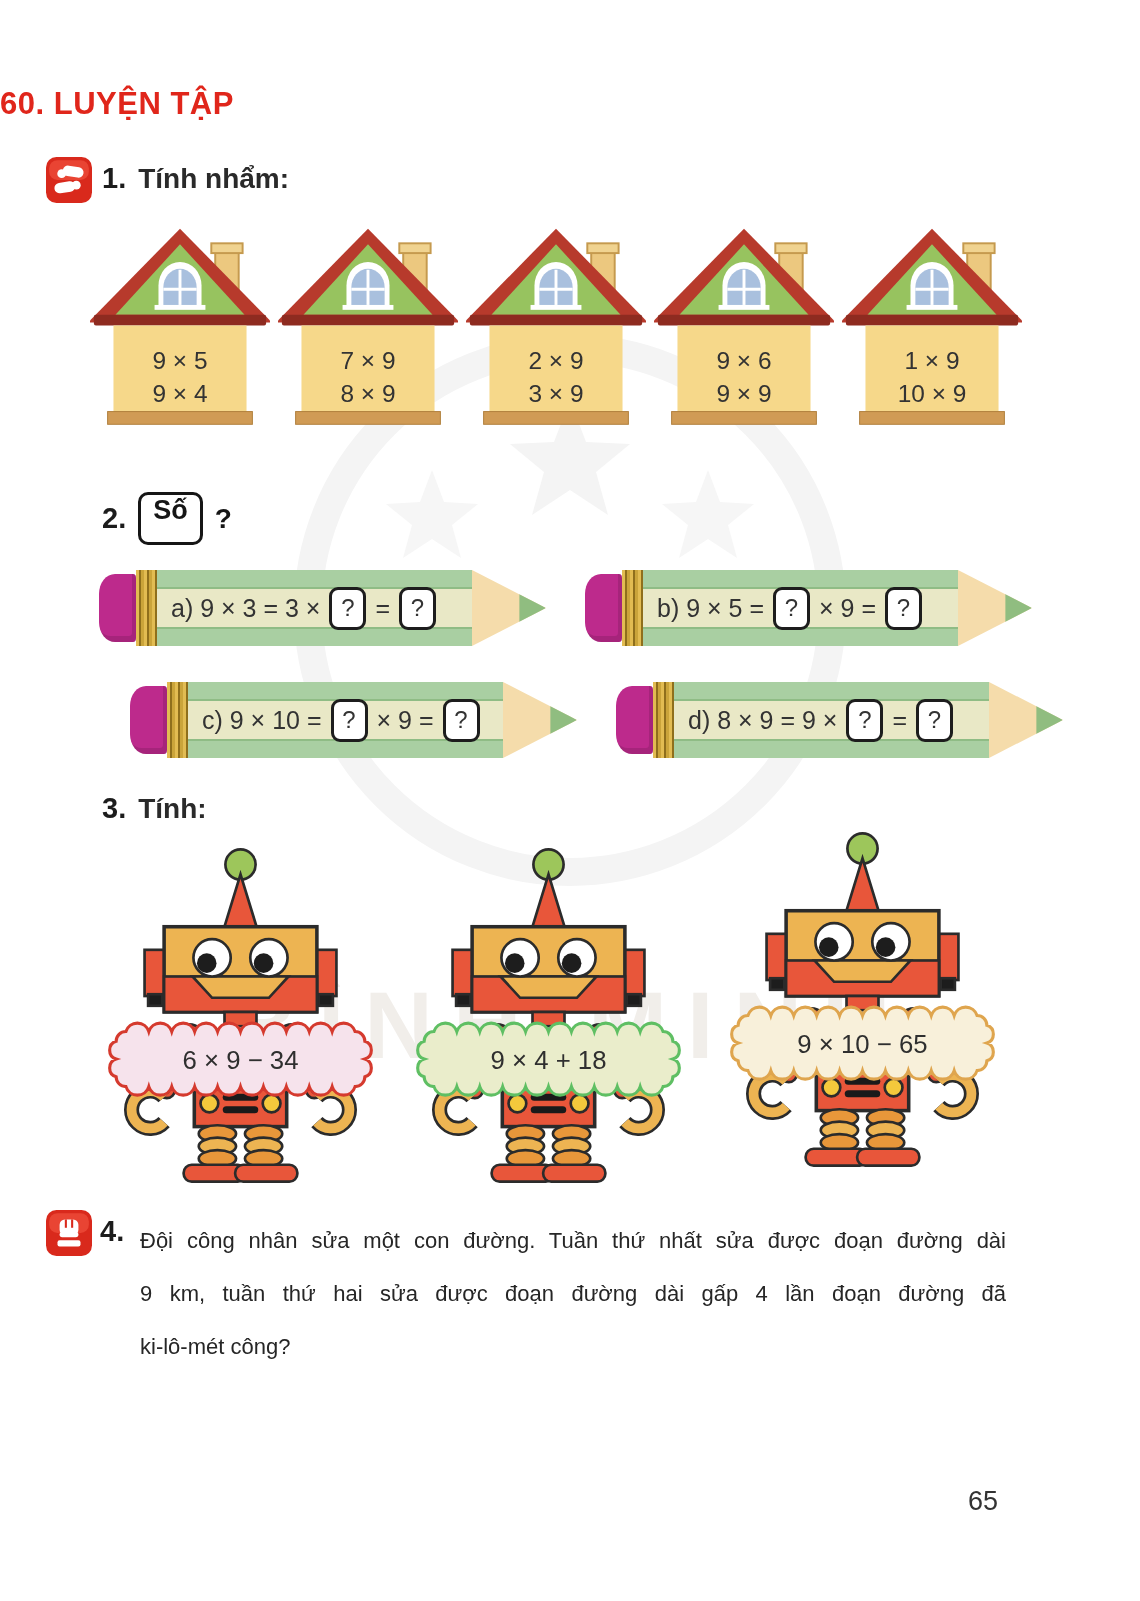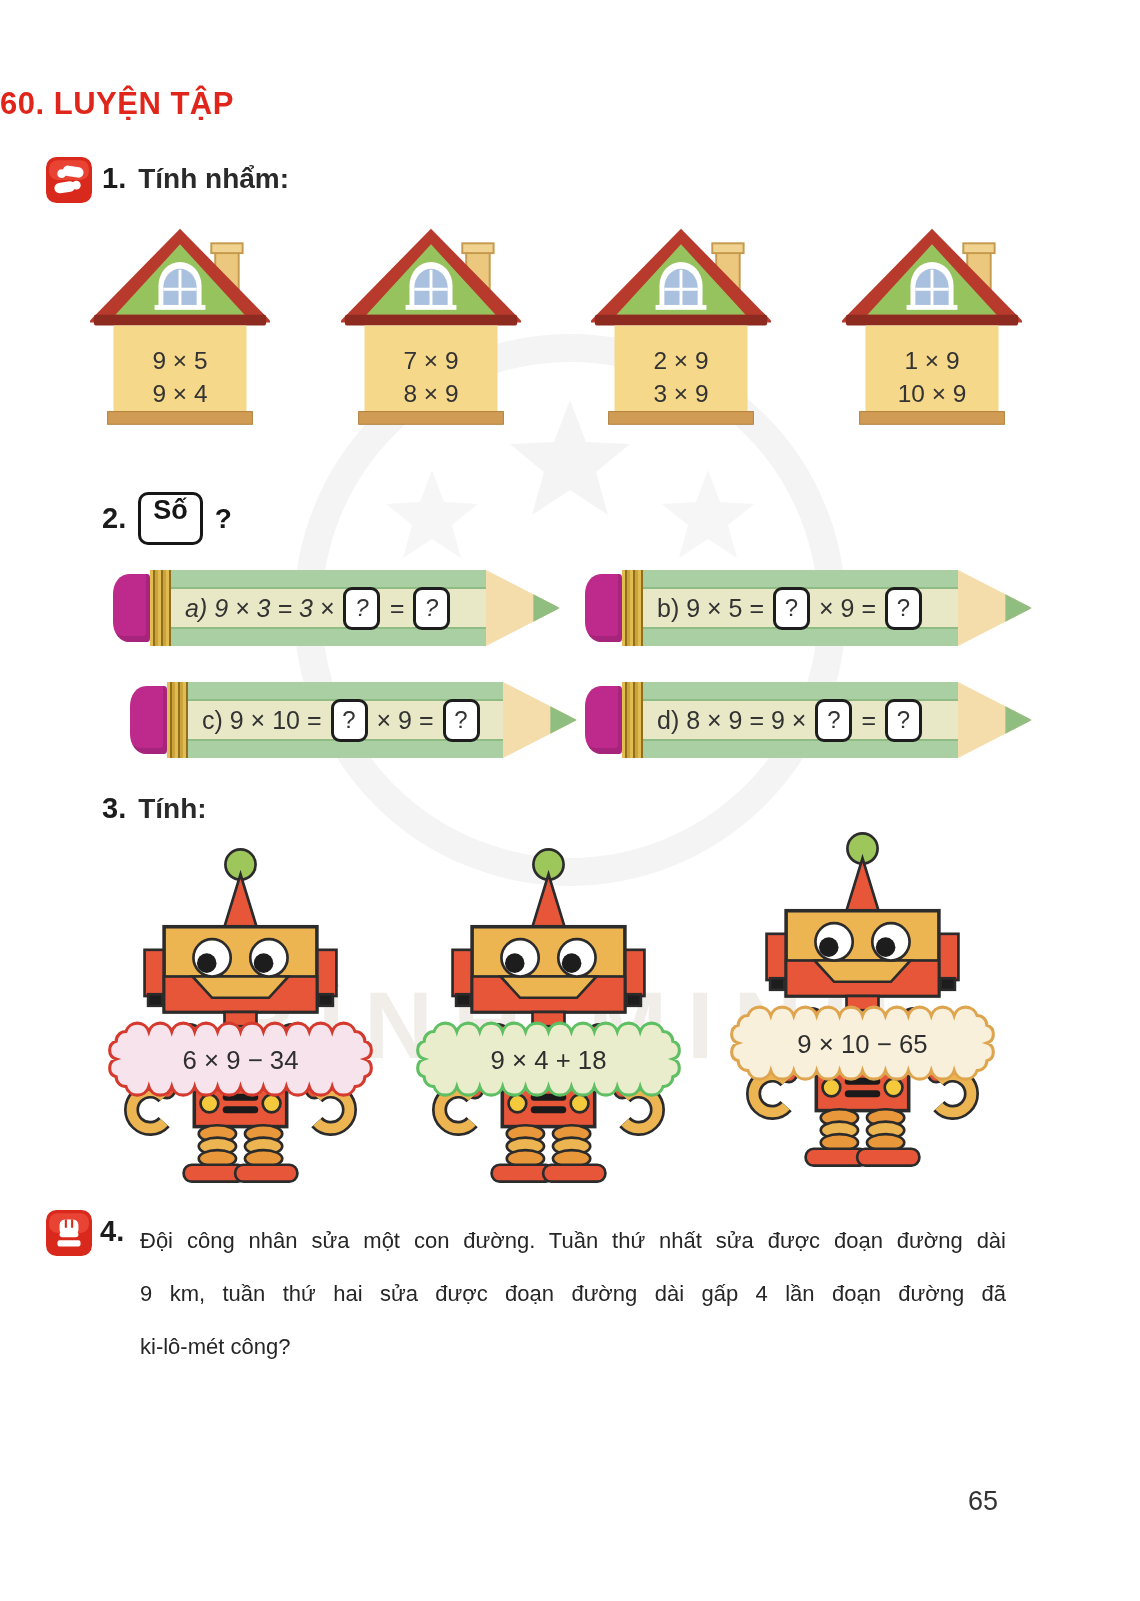--- a/index.html
+++ b/index.html
@@ -152,33 +152,51 @@
           <polygon points="92,4 -2,100 186,100" fill="#b73a2c"></polygon>
           <polygon points="92,20 26,92 158,92" fill="#97c35f"></polygon>
           <rect x="4" y="92" width="176" height="11" rx="2" fill="#8e2b20"></rect>
           <path d="M 70 84 v -22 a 22 24 0 0 1 44 0 v 22 z" fill="#ffffff"></path>
           <path d="M 75 82 v -18 a 17 19 0 0 1 34 0 v 18 z" fill="#a9c0de"></path>
           <line x1="92" y1="46" x2="92" y2="82" stroke="#ffffff" stroke-width="3"></line>
           <line x1="75" y1="66" x2="109" y2="66" stroke="#ffffff" stroke-width="3"></line>
           <rect x="66" y="82" width="52" height="5" fill="#ffffff"></rect>
           <rect x="24" y="103" width="136" height="90" fill="#f6d88a"></rect>
           <rect x="18" y="191" width="148" height="13" fill="#d09b55" stroke="#b07f3c" stroke-width="1"></rect>
+          <text x="92" y="147" text-anchor="middle" font-size="25" fill="#333">9 × 6</text>
+          <text x="92" y="181" text-anchor="middle" font-size="25" fill="#333">9 × 9</text>
+        </svg>
+      </div>
+      <div class="house">
+        <svg width="180" height="206" viewBox="0 0 184 205">
+          <rect x="128" y="24" width="24" height="50" fill="#ecc87f" stroke="#c59a4e" stroke-width="2"></rect>
+          <rect x="124" y="19" width="32" height="10" fill="#f0d390" stroke="#c59a4e" stroke-width="2"></rect>
+          <polygon points="92,4 -2,100 186,100" fill="#b73a2c"></polygon>
+          <polygon points="92,20 26,92 158,92" fill="#97c35f"></polygon>
+          <rect x="4" y="92" width="176" height="11" rx="2" fill="#8e2b20"></rect>
+          <path d="M 70 84 v -22 a 22 24 0 0 1 44 0 v 22 z" fill="#ffffff"></path>
+          <path d="M 75 82 v -18 a 17 19 0 0 1 34 0 v 18 z" fill="#a9c0de"></path>
+          <line x1="92" y1="46" x2="92" y2="82" stroke="#ffffff" stroke-width="3"></line>
+          <line x1="75" y1="66" x2="109" y2="66" stroke="#ffffff" stroke-width="3"></line>
+          <rect x="66" y="82" width="52" height="5" fill="#ffffff"></rect>
+          <rect x="24" y="103" width="136" height="90" fill="#f6d88a"></rect>
+          <rect x="18" y="191" width="148" height="13" fill="#d09b55" stroke="#b07f3c" stroke-width="1"></rect>
           <text x="92" y="147" text-anchor="middle" font-size="25" fill="#333">1 × 9</text>
           <text x="92" y="181" text-anchor="middle" font-size="25" fill="#333">10 × 9</text>
         </svg>
       </div>
     </div>
 
     <div class="ex-header" style="left:102px; top:492px;">
       <span class="ex-num">2.</span>
       <span class="so-box">Số</span>
       <span class="so-q">?</span>
     </div>
 
-    <div class="pencil" style="left:113px; top:570px;font-style:italic;">
+    <div class="pencil" style="left:99px; top:570px;">
       <div class="eraser"></div>
       <div class="ferrule"></div>
       <div class="pbody">
         <div class="peq">
           <span>a) 9 × 3 = 3 ×</span>
           <span class="qbox">?</span>
           <span>=</span>
           <span class="qbox">?</span>
         </div>
       </div>
@@ -212,21 +230,21 @@
           <span class="qbox">?</span>
           <span>× 9 =</span>
           <span class="qbox">?</span>
         </div>
       </div>
       <div class="tip">
           <div class="lead"></div>
         </div>
     </div>
 
-    <div class="pencil" style="left:585px; top:682px;">
+    <div class="pencil" style="left:616px; top:682px;">
       <div class="eraser"></div>
       <div class="ferrule"></div>
       <div class="pbody">
         <div class="peq">
           <span>d) 8 × 9 = 9 ×</span>
           <span class="qbox">?</span>
           <span>=</span>
           <span class="qbox">?</span>
         </div>
       </div>

